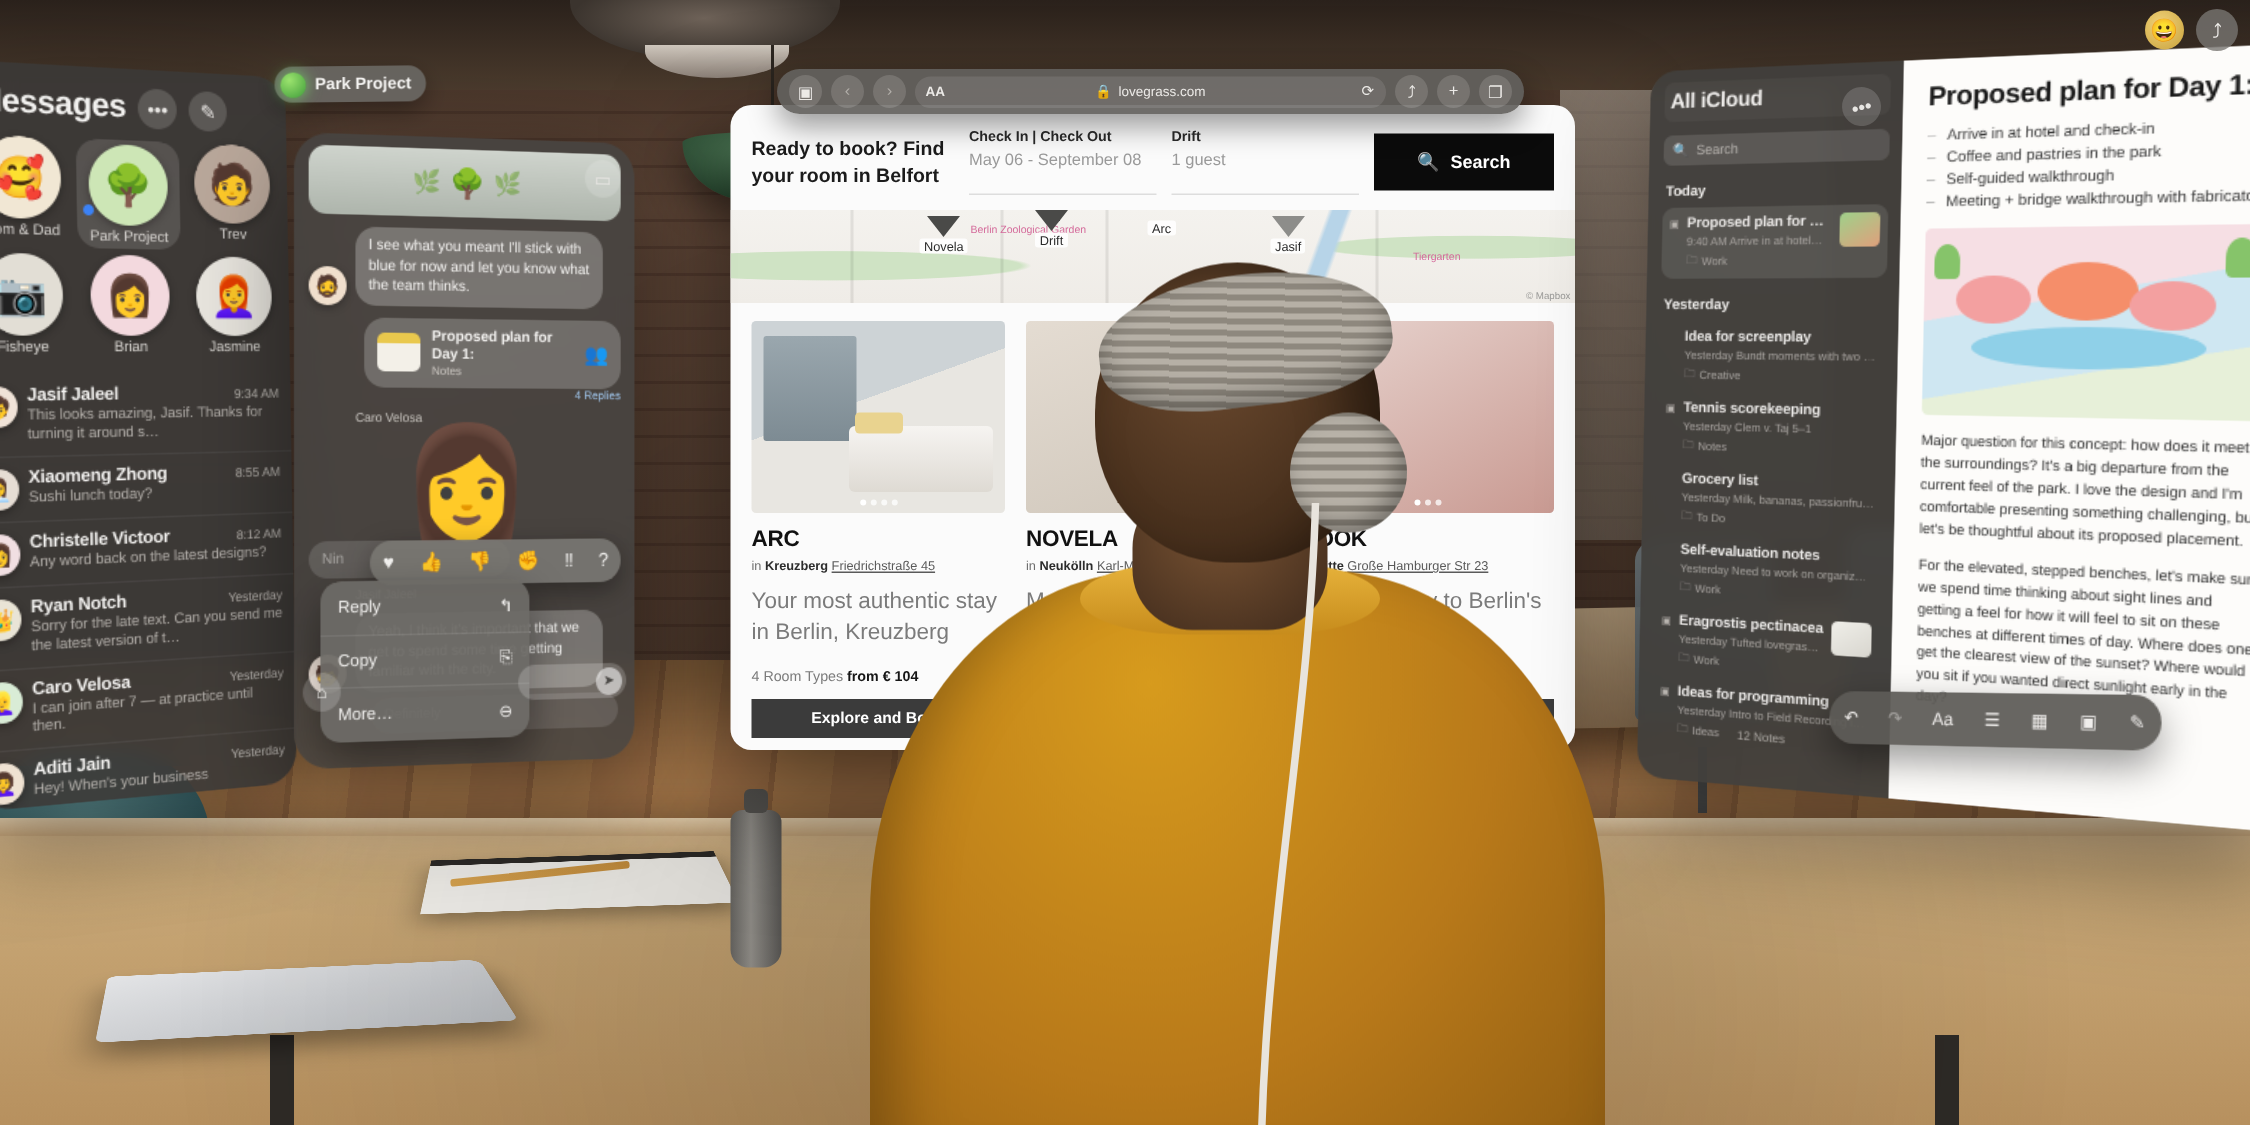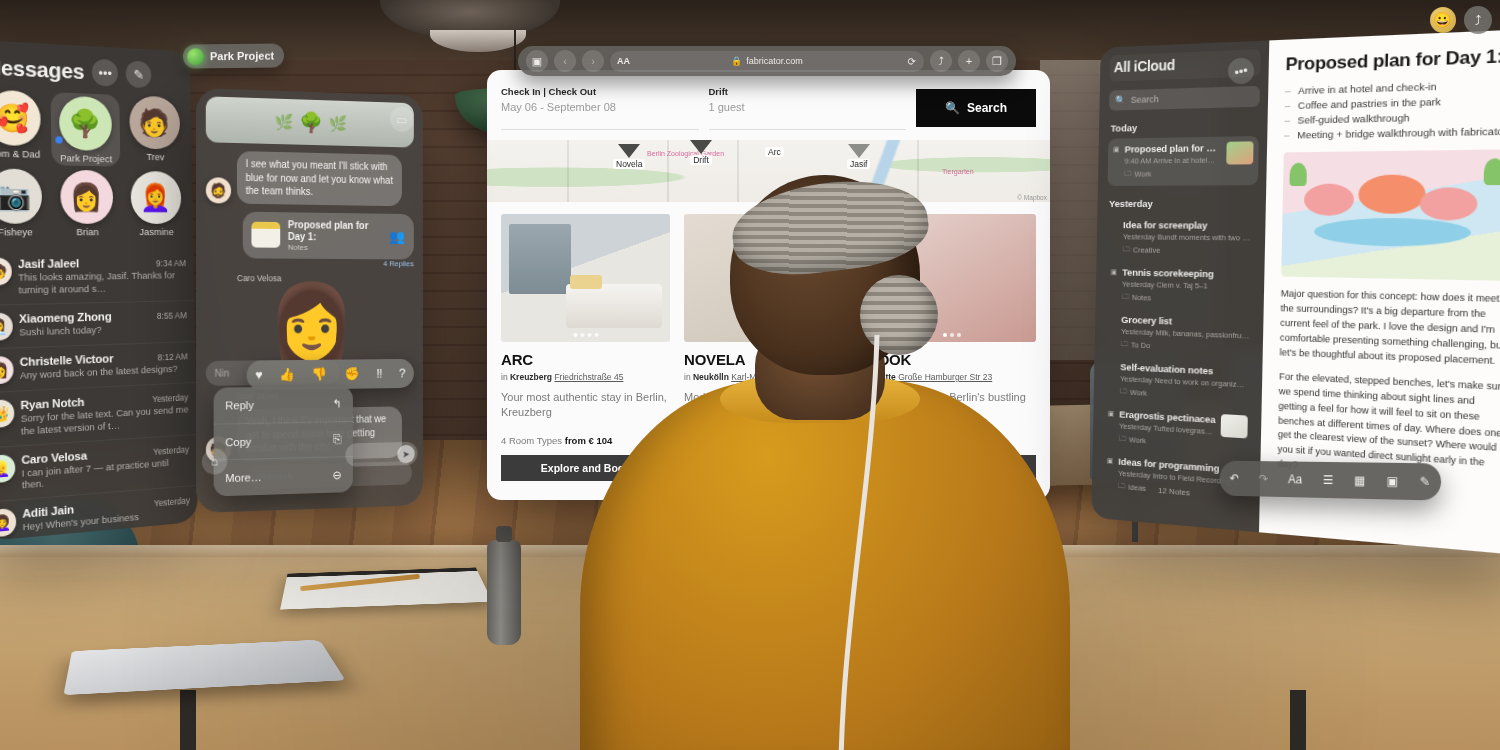--- a/index.html
+++ b/index.html
@@ -378,21 +378,21 @@
   .win-shape { position:absolute; left:8px; top:10px; width:62px; height:70px;
     background:linear-gradient(180deg,#9aa7ae,#7d8b93); border-radius:2px; }
   .dots { position:absolute; left:50%; bottom:5px; transform:translateX(-50%);
     display:flex; gap:3px; }
   .dots i { width:4px; height:4px; border-radius:50%; background:rgba(255,255,255,.75); }
   .dots i.on { background:#fff; }
   .card-name { font-size:15px; font-weight:700; color:#111; margin-top:9px; letter-spacing:-.2px; }
   .card-loc { font-size:8.5px; color:#6d6d6d; margin-top:4px; }
   .card-loc b { color:#2c2c2c; }
   .card-loc u { color:#5a5a5a; }
-  .card-desc { font-size:11px; color:#7b7b7b; margin-top:8px; line-height:1.4; }
+  .card-desc { font-size:15px; color:#7b7b7b; margin-top:8px; line-height:1.4; }
   .card-price { font-size:9.5px; color:#7b7b7b; margin-top:14px; }
   .card-price b { color:#161616; }
   .card-cta {
     margin-top:9px; height:26px; background:#3b3b3b; color:#fff;
     display:flex; align-items:center; justify-content:center;
     font-size:10.5px; font-weight:700;
   }
 
   
   #notes-window {
@@ -487,20 +487,21 @@
   <div class="desk-leg" style="left:1290px;"></div>
   <div class="laptop"></div>
   <div class="notepad"></div>
   <div class="pencil"></div>
   <div class="bottle"></div>
   <div class="glass-overlay"></div>
 </div>
 
 <div class="pane" id="safari">
   <div class="book-bar">
+    <div class="book-q">Ready to book? Find your room in Belfort</div>
     <div class="bf">
       <div class="bf-lab">Check In | Check Out</div>
       <div class="bf-val">May 06 - September 08</div>
     </div>
     <div class="bf">
       <div class="bf-lab">Drift</div>
       <div class="bf-val">1 guest</div>
     </div>
     <div class="search-btn">
       <span>🔍</span>
@@ -604,21 +605,21 @@
   </div>
 </div>
 
 <div id="safari-toolbar">
   <div class="tb-btn">▣</div>
   <div class="tb-btn dim">‹</div>
   <div class="tb-btn dim">›</div>
   <div class="url-field">
     <span class="url-aa">AA</span>
     <span>🔒</span>
-    <span>fabricator.com</span>
+    <span>lovegrass.com</span>
     <span class="url-reload">⟳</span>
   </div>
   <div class="tb-btn">⤴</div>
   <div class="tb-btn">+</div>
   <div class="tb-btn">❐</div>
 </div>
 
 <div class="pane" id="messages-window">
   <div class="msg-head">
     <div class="msg-title">Messages</div>

